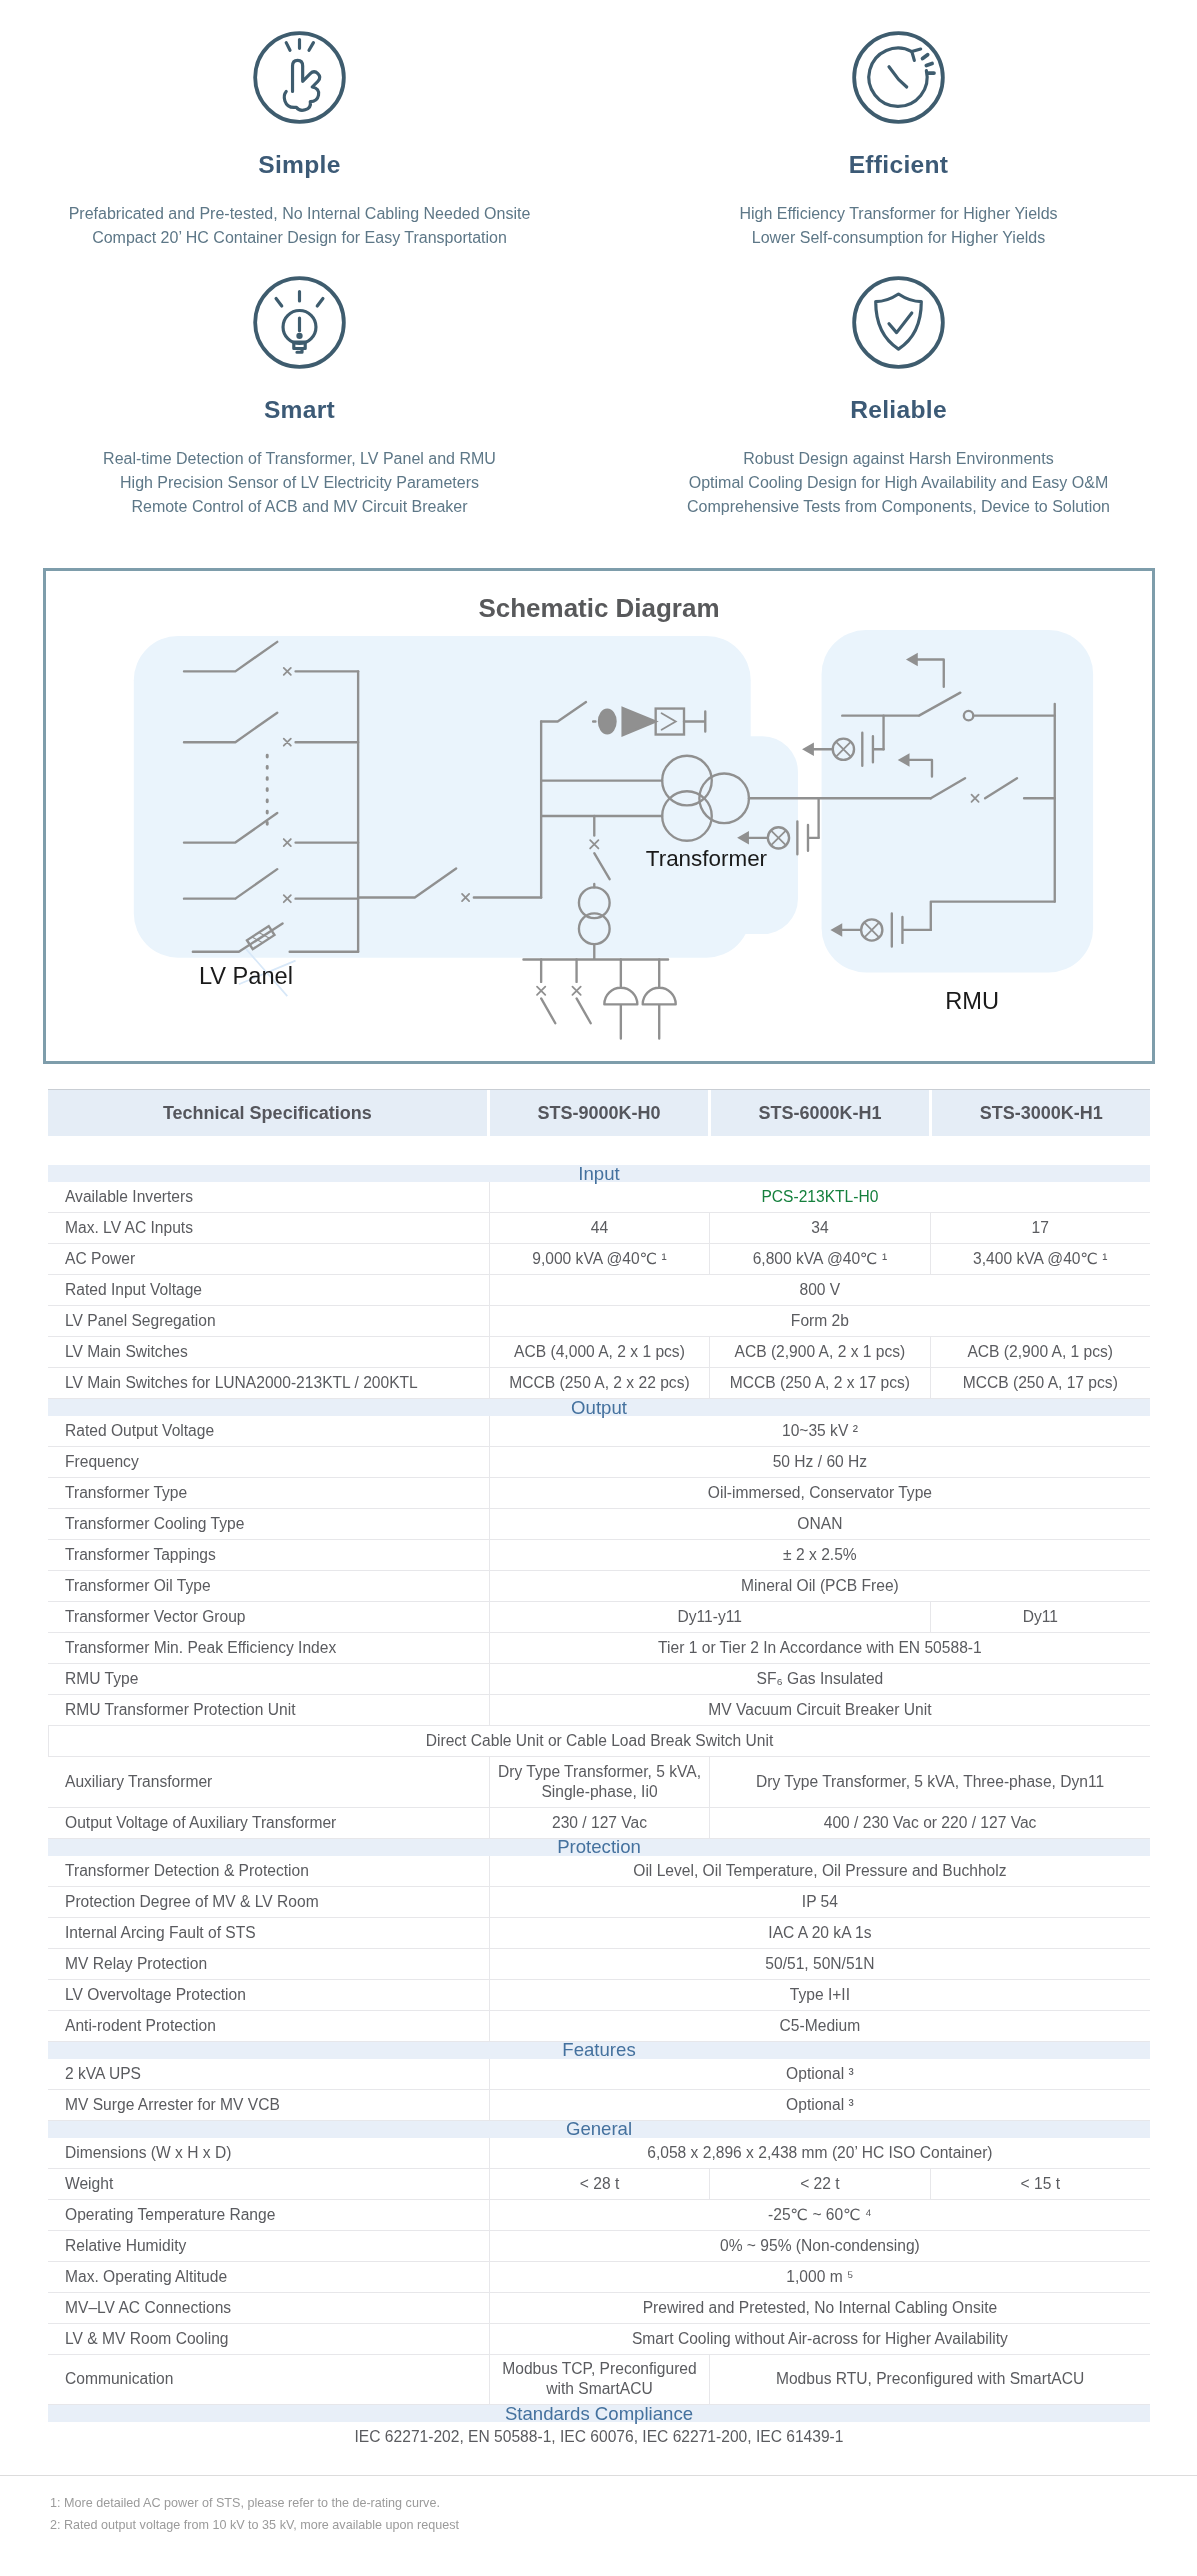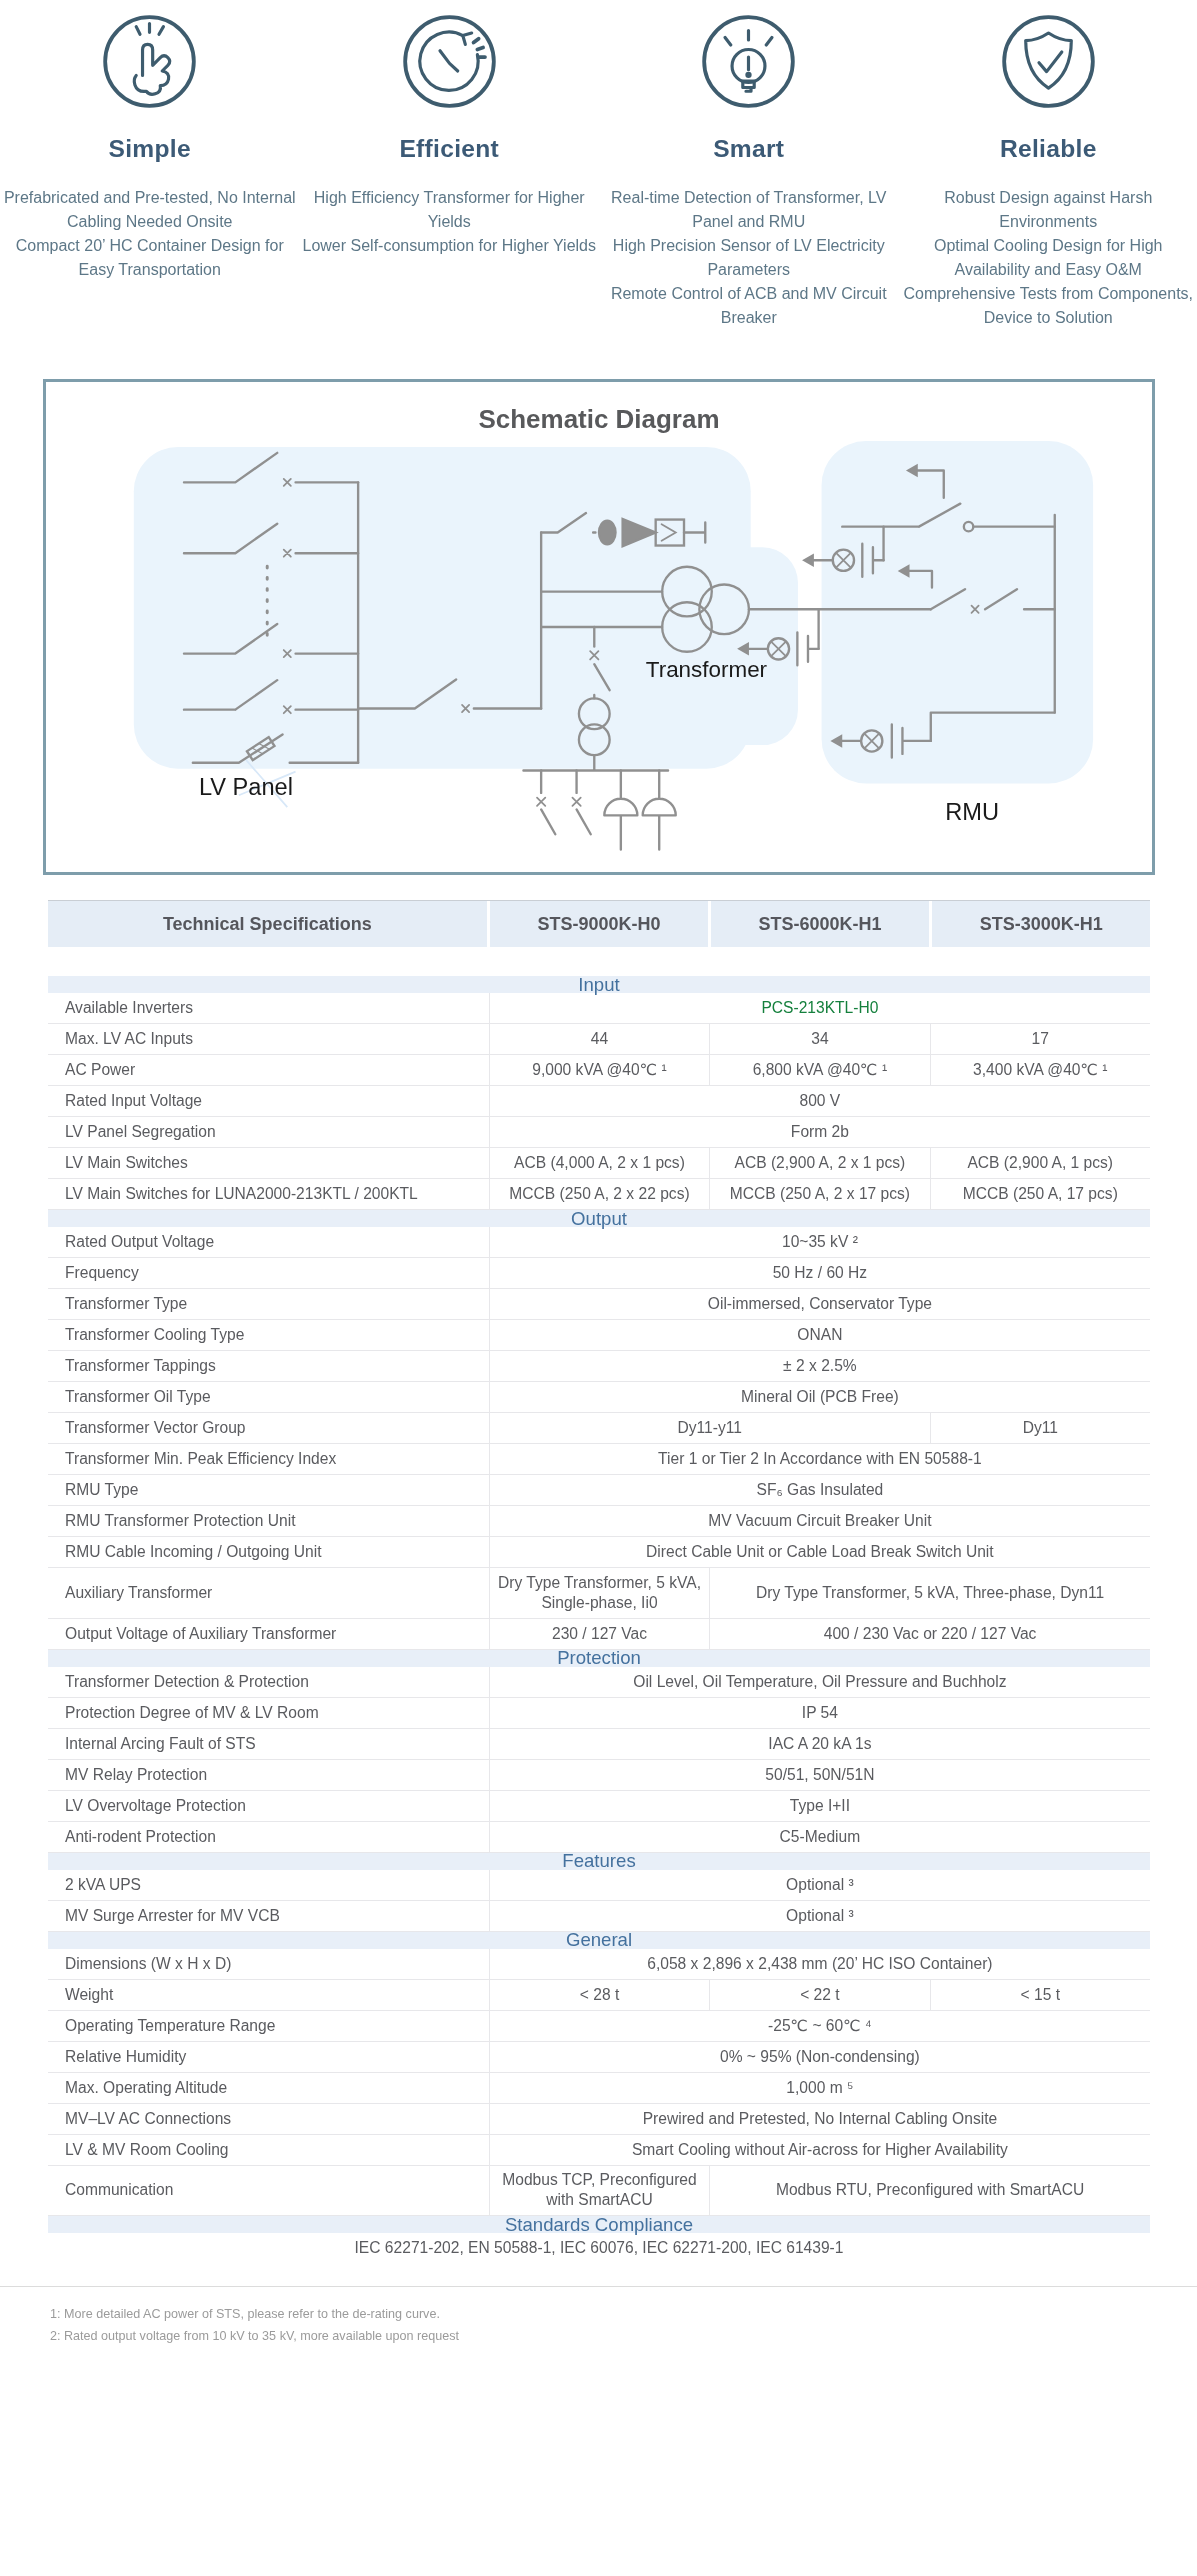--- a/index.html
+++ b/index.html
@@ -2,21 +2,21 @@
 <html style="font-size:9.6px"><head>
 <meta charset="utf-8">
 <style>
   html,body{margin:0;padding:0;}
   body{
     width:1198px;min-height:2576px;background:#ffffff;position:relative;
     font-family:"Liberation Sans","DejaVu Sans",sans-serif;
     -webkit-font-smoothing:antialiased;
   }
   
-  .features{display:grid;grid-template-columns:1fr 1fr 1fr 1fr;padding-top:14px;text-align:center;}
+  .features{display:grid;grid-template-columns:1fr 1fr;padding-top:30px;text-align:center;}
   .f-card{padding-bottom:25px;}
   .f-icon svg{width:95px;height:95px;display:block;margin:0 auto;}
   .f-title{margin-top:26px;font-size:24.6px;font-weight:bold;color:#3c5a76;letter-spacing:0.3px;}
   .f-lines{margin-top:23px;font-size:16px;line-height:24px;color:#5d7787;}
   
   .schem{margin:24px 43px 0;border:3.6px solid #7e9dab;height:490px;position:relative;background:#fff;}
   .schem svg{position:absolute;inset:0;width:100%;height:100%;}
   
   .spec{margin:25px 48px 0;}
   .thead{display:flex;gap:3.6px;border-top:1.2px solid #c9ced4;}
@@ -339,23 +339,20 @@
         </div>
         <div class="tval s3">SF₆ Gas Insulated</div>
       </div>
       <div class="trow">
         <div class="tlabel">
           <span>RMU Transformer Protection Unit</span>
         </div>
         <div class="tval s3">MV Vacuum Circuit Breaker Unit</div>
       </div>
       <div class="trow">
-        <div class="tlabel">
-          <span>RMU Cable Incoming / Outgoing Unit</span>
-        </div>
         <div class="tval s3">Direct Cable Unit or Cable Load Break Switch Unit</div>
       </div>
       <div class="trow">
         <div class="tlabel">
           <span>Auxiliary Transformer</span>
         </div>
         <div class="tval s1">Dry Type Transformer, 5 kVA, Single-phase, Ii0</div>
         <div class="tval s2">Dry Type Transformer, 5 kVA, Three-phase, Dyn11</div>
       </div>
       <div class="trow">

